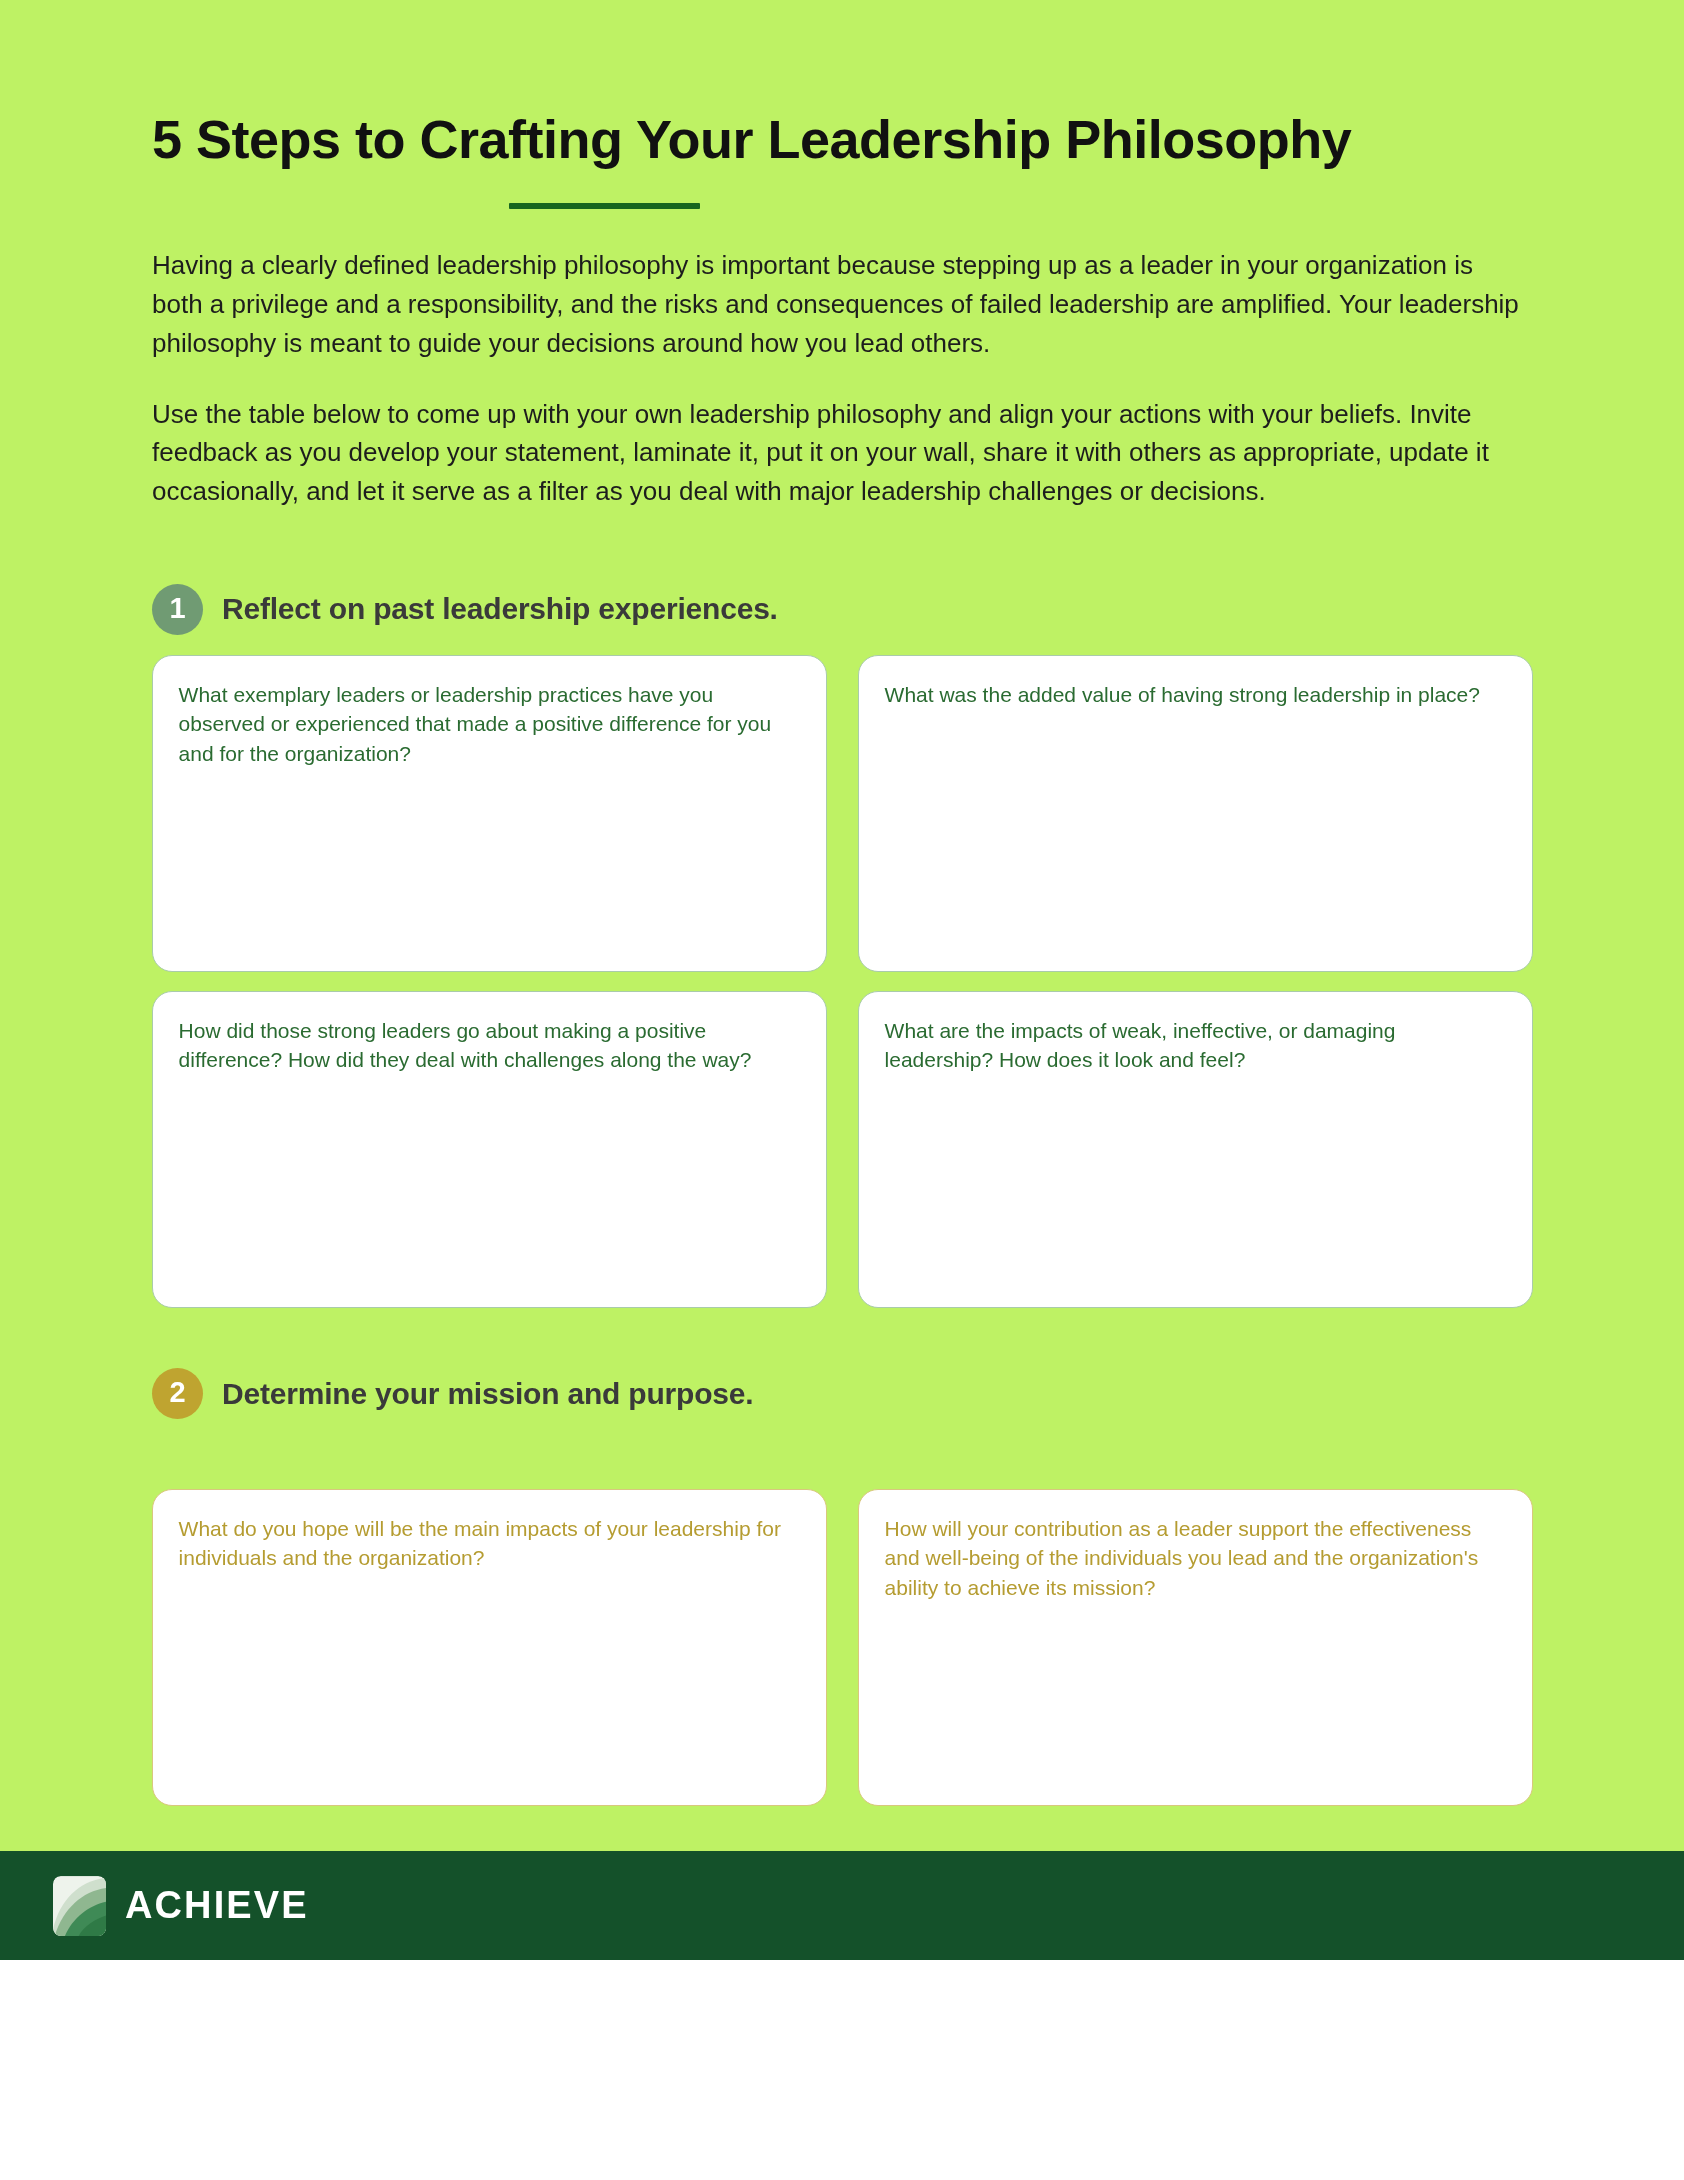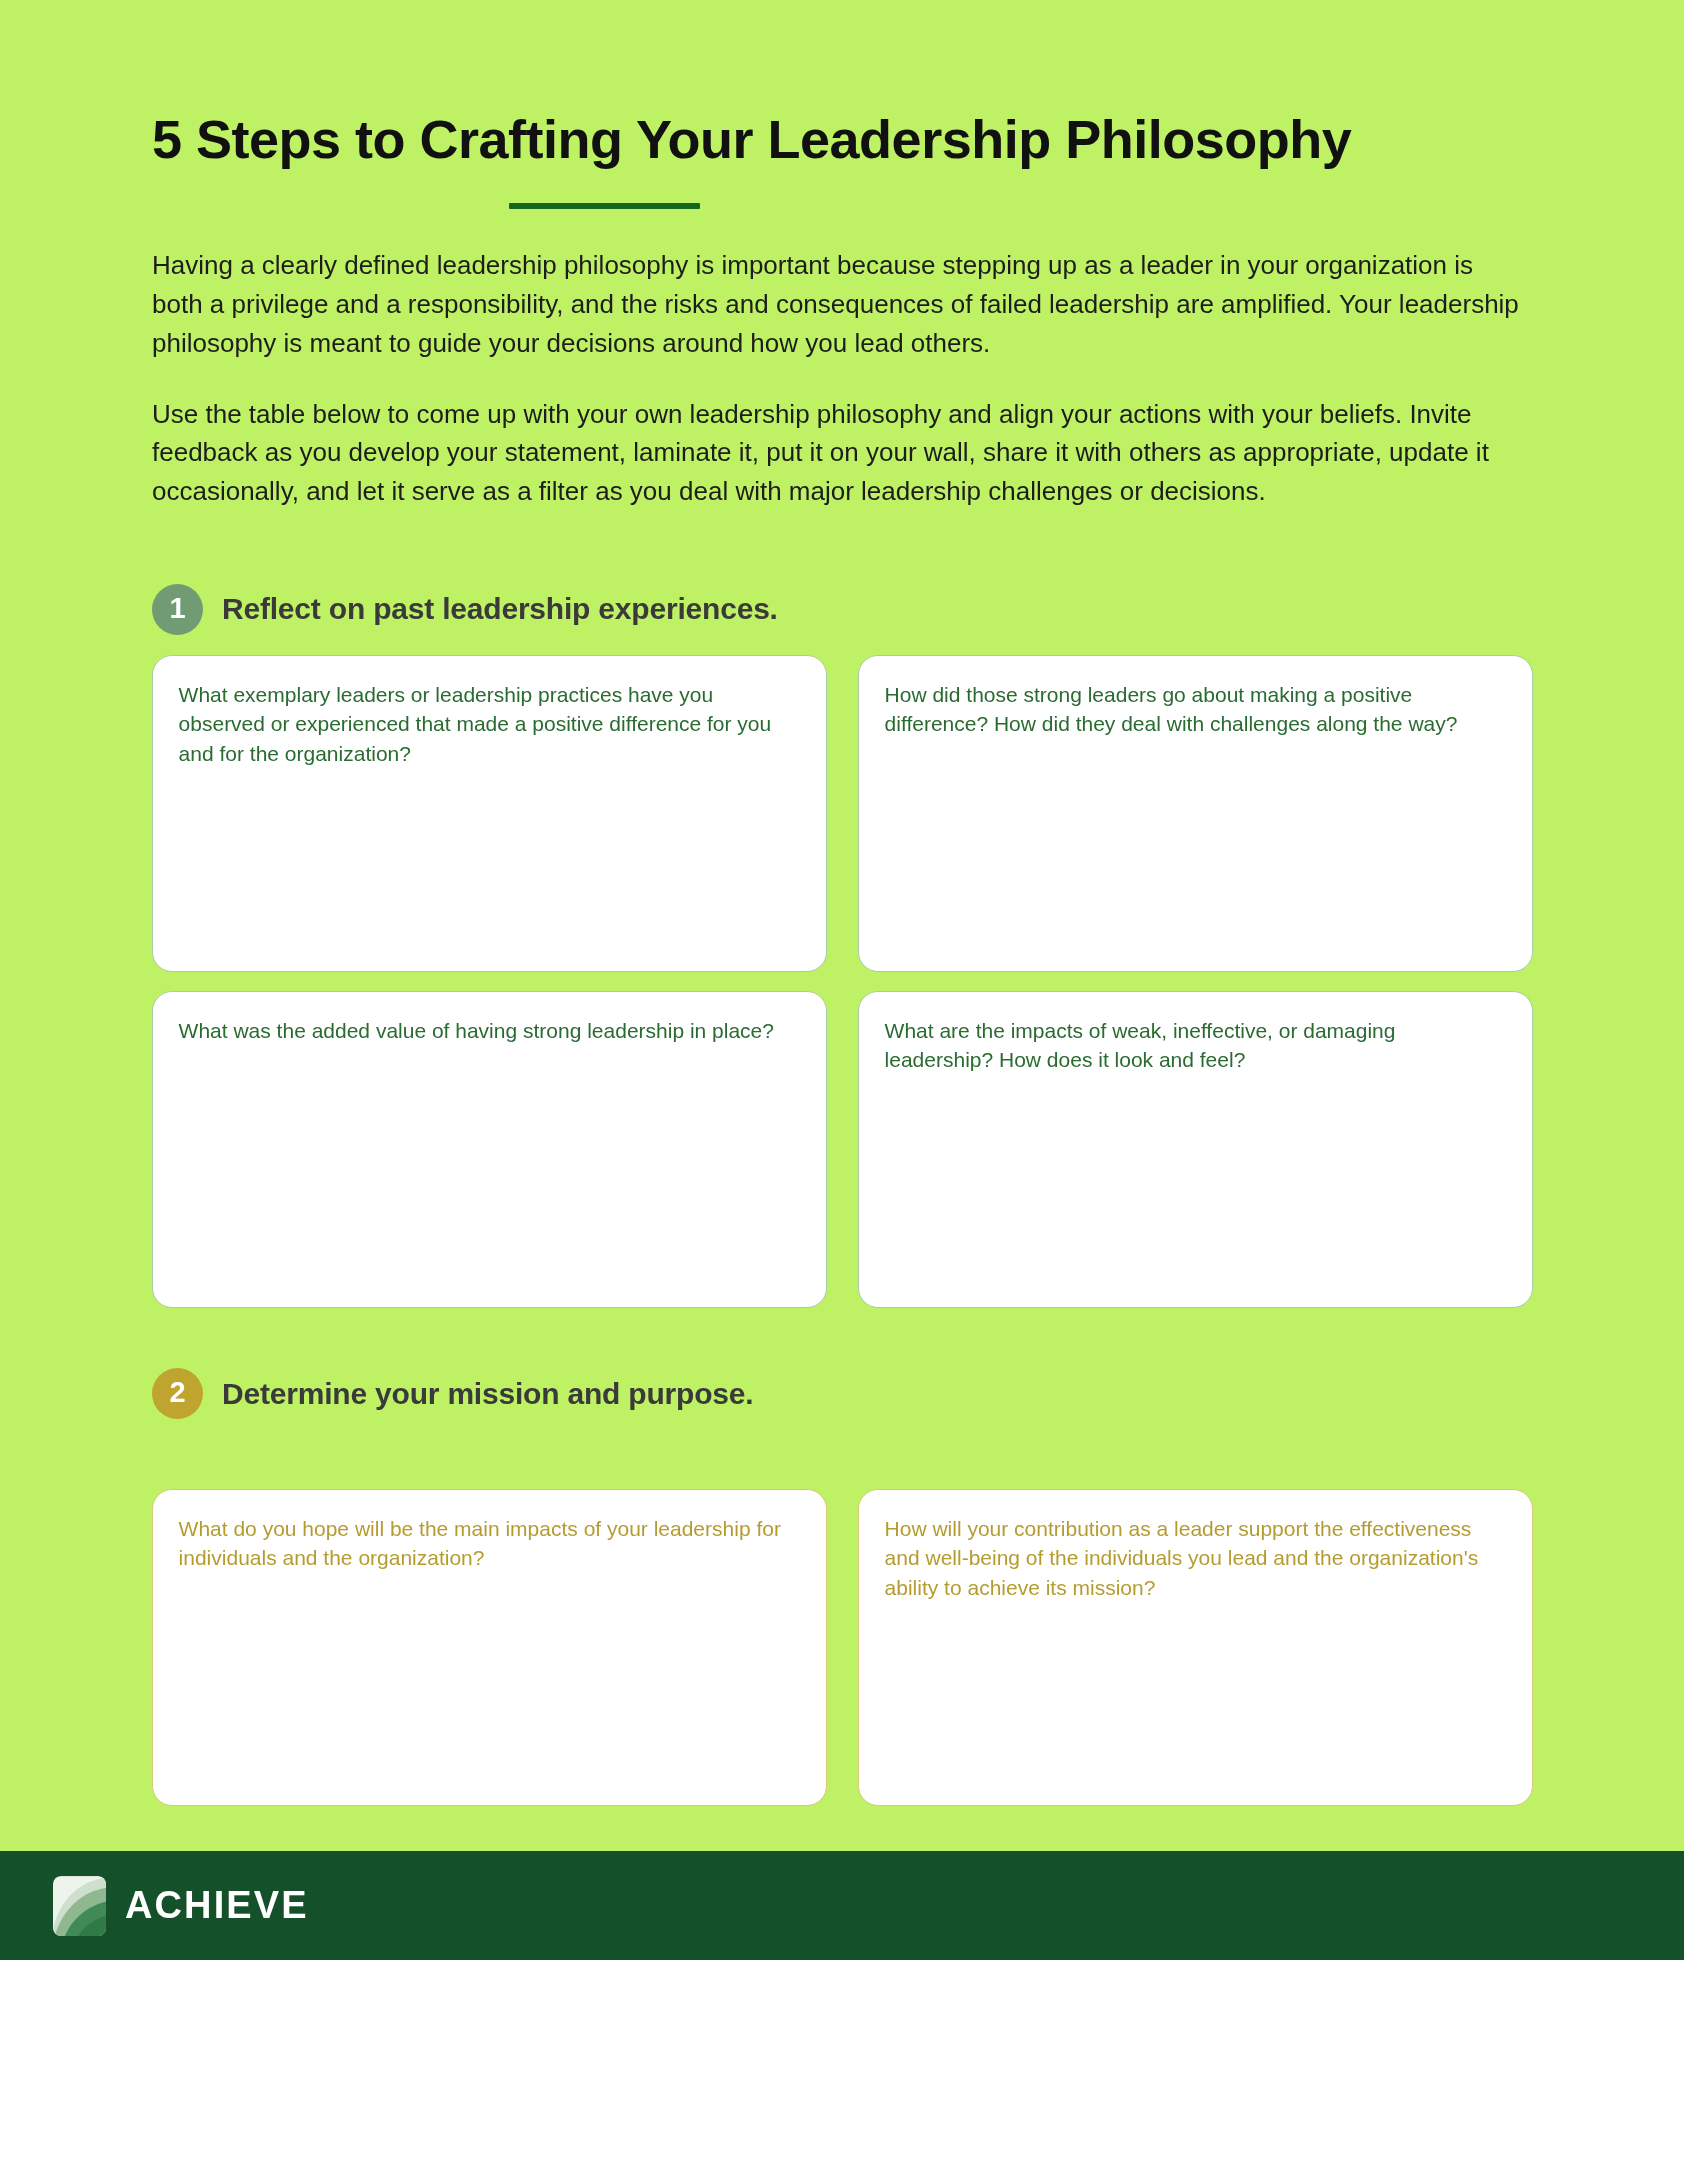--- a/index.html
+++ b/index.html
@@ -199,24 +199,24 @@
     <div class="step-head step-1-head">
       <div class="badge badge-green">1</div>
       <div class="step-title">Reflect on past leadership experiences.</div>
     </div>
 
     <div class="grid">
       <div class="qbox">
         <p class="qtext">What exemplary leaders or leadership practices have you observed or experienced that made a positive difference for you and for the organization?</p>
       </div>
       <div class="qbox">
+        <p class="qtext">What was the added value of having strong leadership in place?</p>
+      </div>
+      <div class="qbox">
         <p class="qtext">How did those strong leaders go about making a positive difference? How did they deal with challenges along the way?</p>
-      </div>
-      <div class="qbox">
-        <p class="qtext">What was the added value of having strong leadership in place?</p>
       </div>
       <div class="qbox">
         <p class="qtext">What are the impacts of weak, ineffective, or damaging leadership? How does it look and feel?</p>
       </div>
     </div>
 
     <div class="step-head step-2-head">
       <div class="badge badge-gold">2</div>
       <div class="step-title">Determine your mission and purpose.</div>
     </div>

